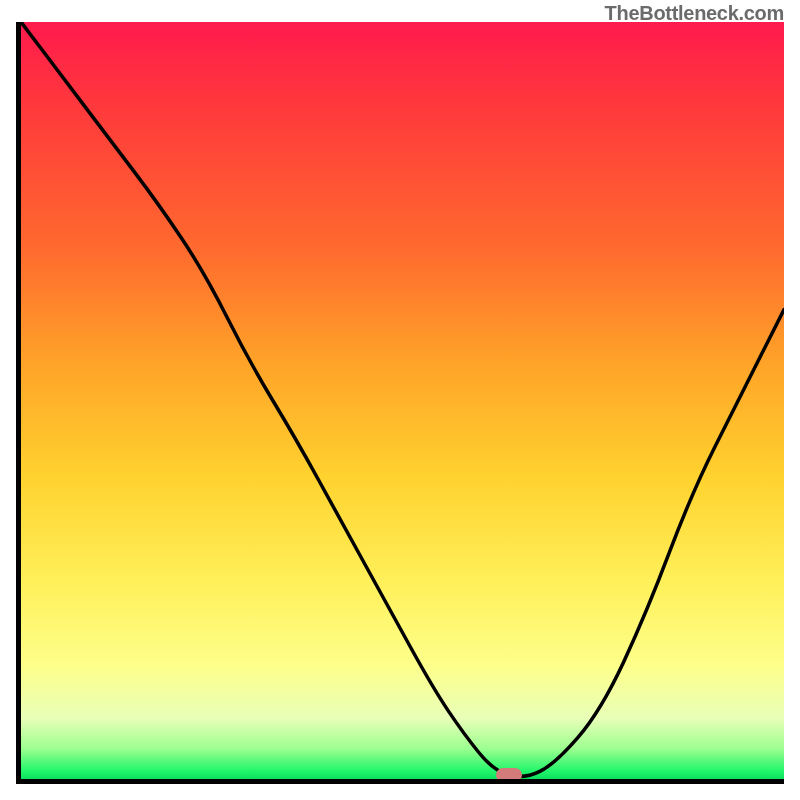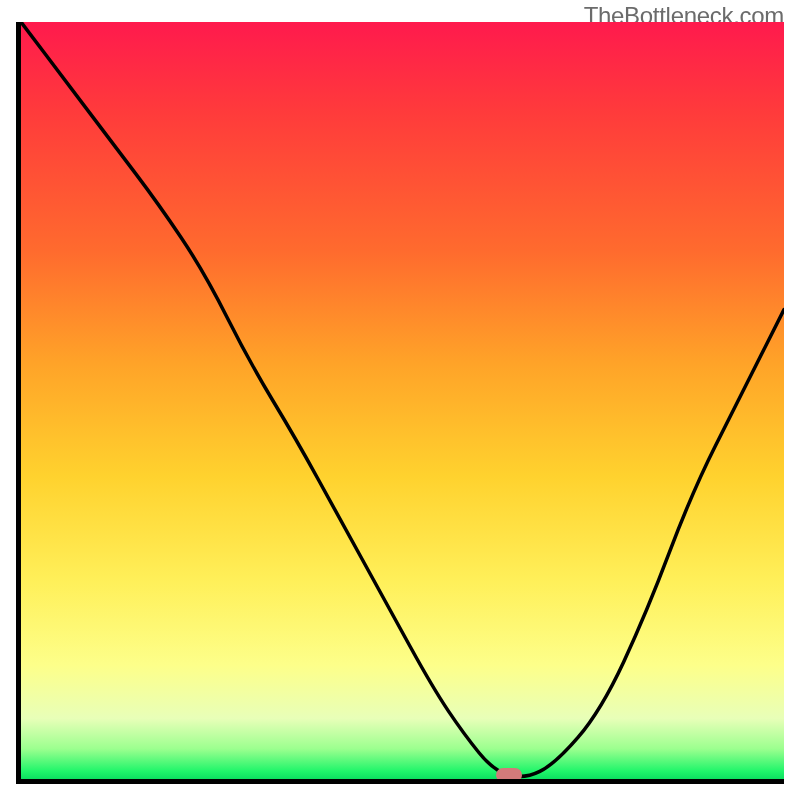--- a/index.html
+++ b/index.html
@@ -8,22 +8,22 @@
     width: 800px;
     height: 800px;
     background: #ffffff;
     font-family: Arial, Helvetica, sans-serif;
     position: relative;
   }
   .watermark {
     position: absolute;
     top: 2px;
     right: 16px;
-    font-size: 24px;
-    font-weight: normal;
+    font-size: 20px;
+    font-weight: bold;
     color: #6b6b6b;
     letter-spacing: -0.3px;
   }
   .plot-area {
     position: absolute;
     left: 16px;
     top: 22px;
     width: 768px;
     height: 762px;
     border-left: 5px solid #000;

